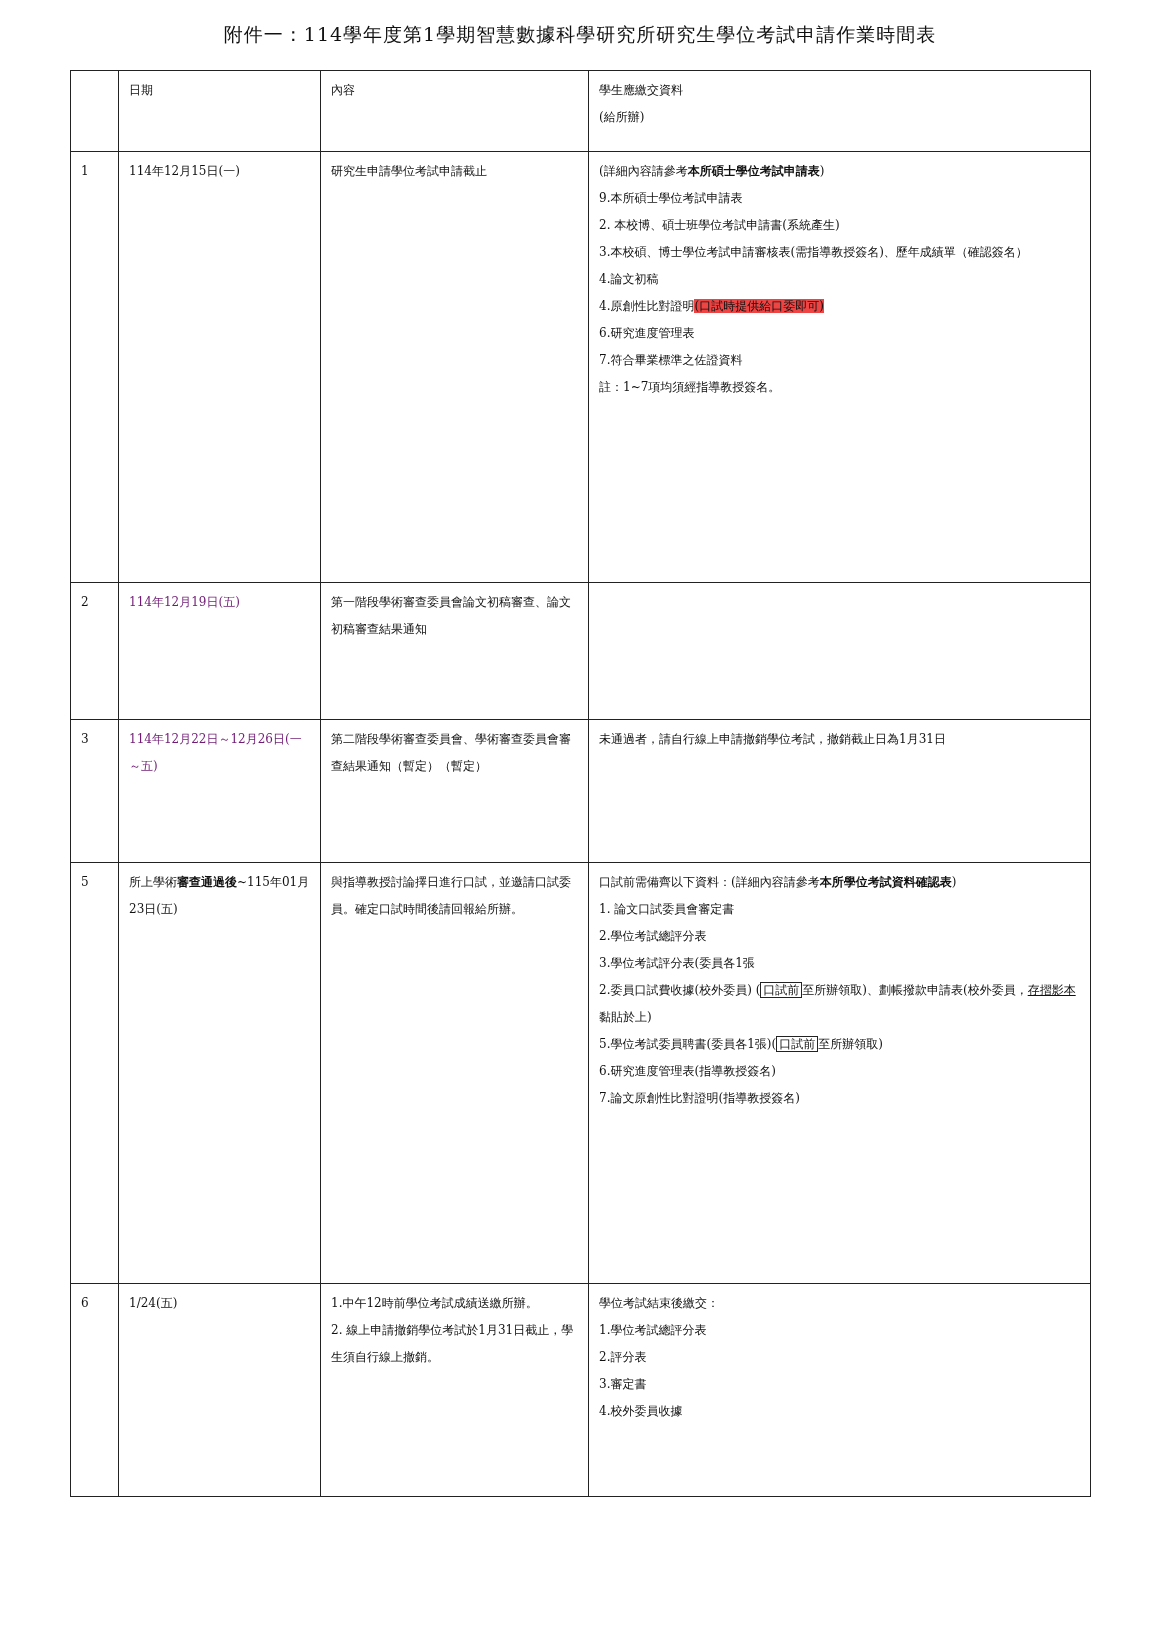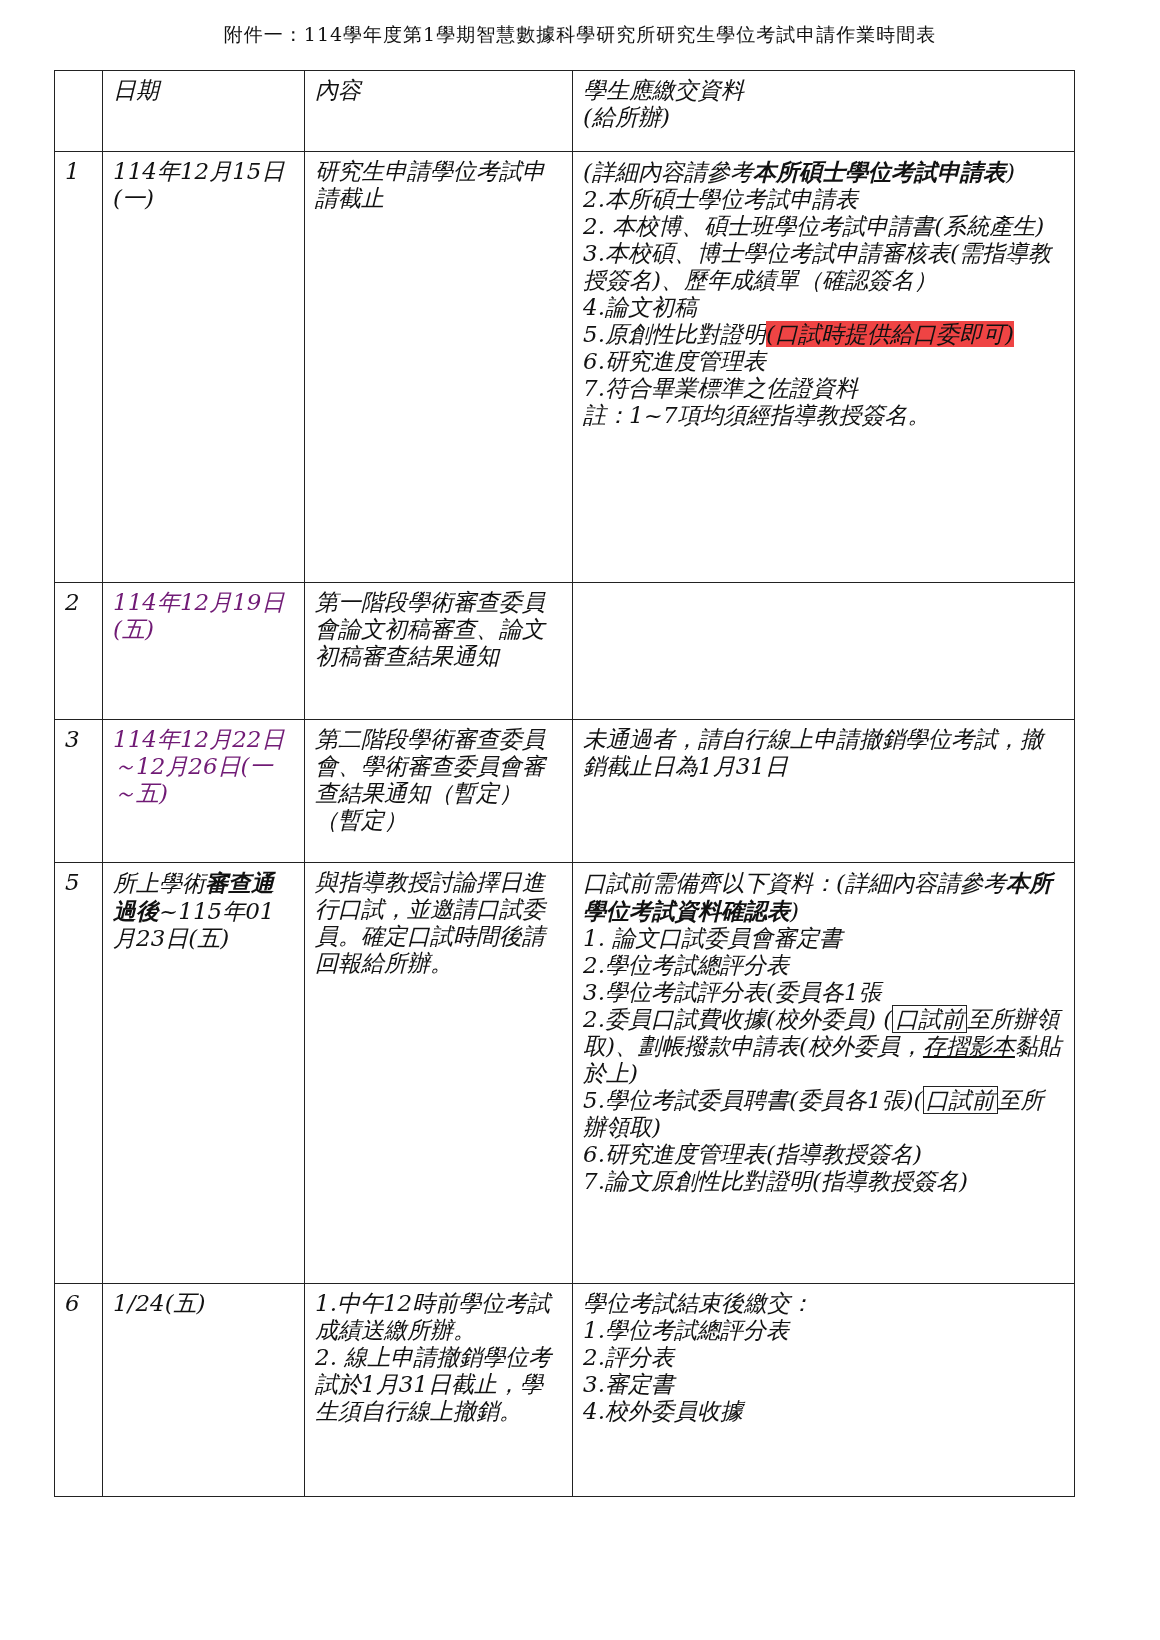--- a/index.html
+++ b/index.html
@@ -1,21 +1,21 @@
 <!DOCTYPE html>
 <html><head>
 <meta charset="utf-8">
 <style>
   html, body { margin: 0; padding: 0; background: #ffffff; }
   body { width: 1160px; height: 1640px; position: relative; overflow: hidden;
          font-family: "DejaVu Serif", "Liberation Serif", serif; color: #111; }
   .title { position: absolute; left: 0; width: 1160px; top: 22px; text-align: center;
            font-size: 19px; letter-spacing: 1px; }
-  table.sched { position: absolute; left: 54px; top: 70px; width: 1020px;
-                border-collapse: collapse; table-layout: fixed; font-size: 23px; font-style: italic; }
+  table.sched { position: absolute; left: 70px; top: 70px; width: 1020px;
+                border-collapse: collapse; table-layout: fixed; font-size: 12px; }
   table.sched td { border: 1.5px solid #222; vertical-align: top; padding: 6px 10px 6px 10px;
                    line-height: 27px; }
   col.c0 { width: 48px; } col.c1 { width: 202px; } col.c2 { width: 268px; } col.c3 { width: 502px; }
   tr.r-head td { height: 68px; }
   tr.r1 td { height: 418px; }
   tr.r2 td { height: 124px; }
   tr.r3 td { height: 130px; }
   tr.r5 td { height: 408px; }
   tr.r6 td { height: 200px; }
   .red { color: #701a75; }
@@ -47,25 +47,25 @@
       <span class="line">(給所辦)</span>
     </td>
   </tr>
 
   <tr class="r1">
     <td>1</td>
     <td>114年12月15日(一)</td>
     <td>研究生申請學位考試申請截止</td>
     <td>
       <span class="line"><span>(詳細內容請參考</span><span class="b">本所碩士學位考試申請表</span><span>)</span></span>
-      <span class="line">2.本所碩士學位考試申請表</span>
+      <span class="line">9.本所碩士學位考試申請表</span>
       <span class="line">2. 本校博、碩士班學位考試申請書(系統產生)</span>
       <span class="line">3.本校碩、博士學位考試申請審核表(需指導教授簽名)、歷年成績單（確認簽名）</span>
       <span class="line">4.論文初稿</span>
-      <span class="line"><span>5.原創性比對證明</span><span class="hl">(口試時提供給口委即可)</span></span>
+      <span class="line"><span>4.原創性比對證明</span><span class="hl">(口試時提供給口委即可)</span></span>
       <span class="line">6.研究進度管理表</span>
       <span class="line">7.符合畢業標準之佐證資料</span>
       <span class="line">註：1~7項均須經指導教授簽名。</span>
     </td>
   </tr>
 
   <tr class="r2">
     <td>2</td>
     <td class="red">114年12月19日(五)</td>
     <td>第一階段學術審查委員會論文初稿審查、論文初稿審查結果通知</td>

